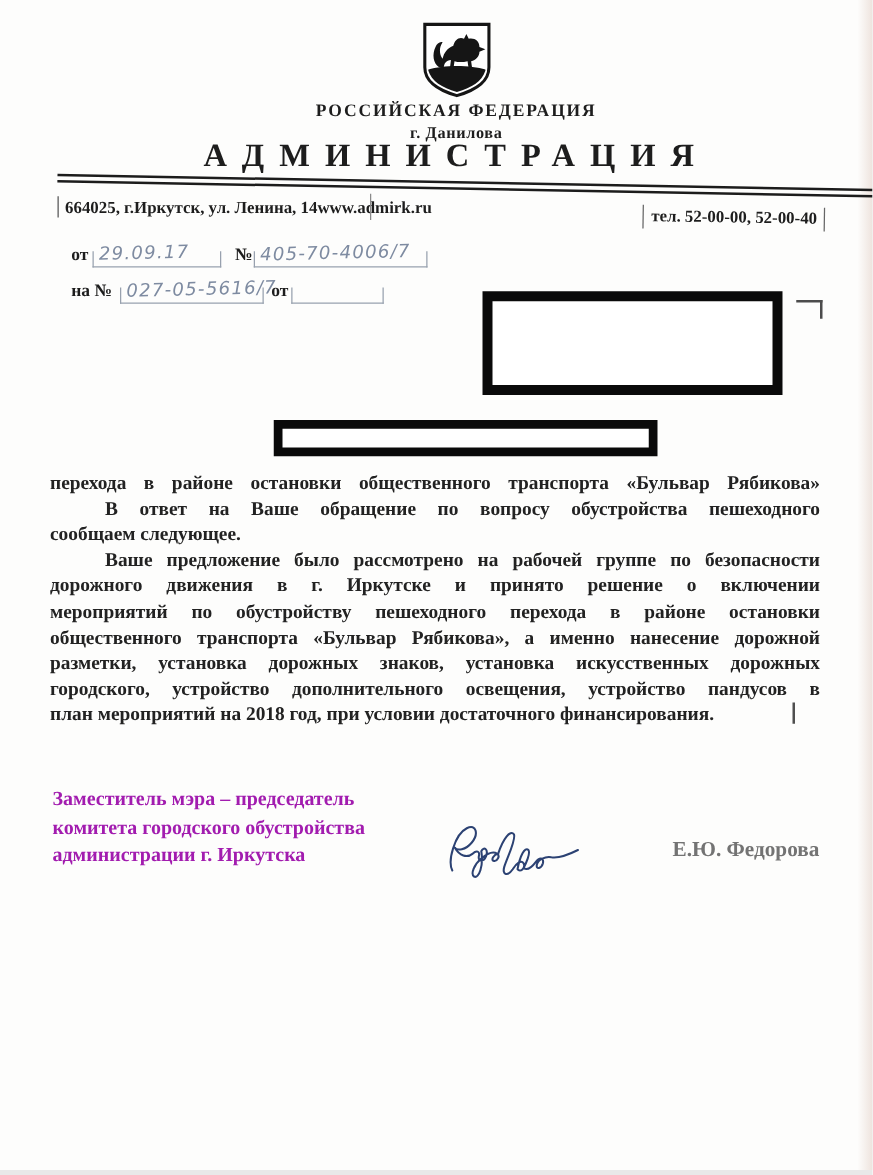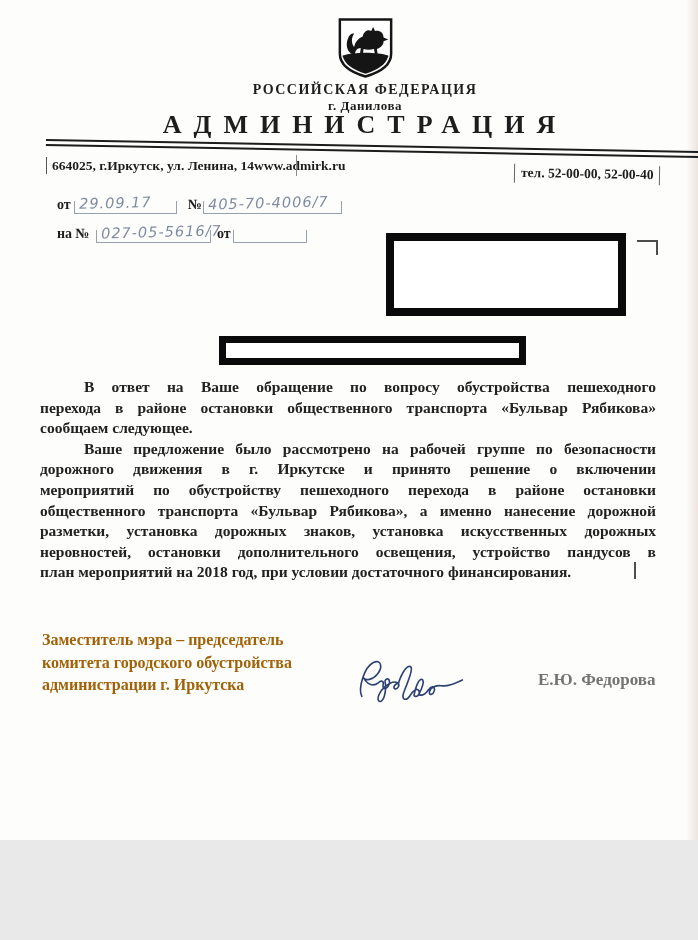--- a/index.html
+++ b/index.html
@@ -1,19 +1,19 @@
 <!DOCTYPE html>
 <html><head>
 <meta charset="utf-8">
 <title>Scanned letter</title>
 <style>
   html,body{margin:0;padding:0;background:#e9e9e9;}
   .page{
     position:relative;
-    width:698px;height:840px;
+    width:698px;height:936px;
     background:#fdfdfc;
     overflow:hidden;
     font-family:"Liberation Serif","DejaVu Serif",serif;
     color:#1d1d1d;
   }
   .edge-right{
     position:absolute;right:0;top:0;width:12px;height:100%;
     background:linear-gradient(to right,rgba(224,201,188,0),rgba(219,196,184,0.45));
     pointer-events:none;
   }
@@ -82,21 +82,21 @@
     position:absolute;left:40px;top:377px;width:616px;
     font-size:15.5px;font-weight:bold;line-height:20.6px;color:#222;
   }
   .jline{text-align:justify;text-align-last:justify;}
   .jline.last{text-align-last:left;}
   .jline.indent{text-indent:44px;}
   .cursor-mark{position:absolute;left:634px;top:562px;height:17px;border-left:2px solid #4f4f4f;}
   
   .sig-position{
     position:absolute;left:42px;top:629px;
-    font-size:16px;font-weight:bold;line-height:22.5px;color:#a16207;
+    font-size:16px;font-weight:bold;line-height:22.5px;color:#a21caf;
   }
   .autograph{position:absolute;left:352px;top:650px;width:126px;height:58px;}
   .sig-name{
     position:absolute;left:538px;top:670px;
     font-size:17px;font-weight:bold;color:#737373;
   }
   
   .executor{
     position:absolute;left:42px;top:891px;
     font-size:13.5px;font-weight:500;color:#2b2b2b;letter-spacing:0.4px;
@@ -149,31 +149,31 @@
   <span class="field" style="left:233px;top:222px;width:74px;">
     <span class="hand"></span>
   </span>
 
   <div class="redact box1"></div>
   <div class="corner-mark"></div>
   <div class="redact box2"></div>
 
   <div class="body-text">
     <div>
+      <div class="jline">перехода в районе остановки общественного транспорта «Бульвар Рябикова»</div>
       <div class="jline indent">В ответ на Ваше обращение по вопросу обустройства пешеходного</div>
-      <div class="jline">перехода в районе остановки общественного транспорта «Бульвар Рябикова»</div>
       <div class="jline last">сообщаем следующее.</div>
     </div>
     <div>
       <div class="jline indent">Ваше предложение было рассмотрено на рабочей группе по безопасности</div>
       <div class="jline">дорожного движения в г. Иркутске и принято решение о включении</div>
       <div class="jline">мероприятий по обустройству пешеходного перехода в районе остановки</div>
       <div class="jline">общественного транспорта «Бульвар Рябикова», а именно нанесение дорожной</div>
       <div class="jline">разметки, установка дорожных знаков, установка искусственных дорожных</div>
-      <div class="jline">неровностей, остановки дополнительного освещения, устройство пандусов в</div>
+      <div class="jline">городского, устройство дополнительного освещения, устройство пандусов в</div>
       <div class="jline last">план мероприятий на 2018 год, при условии достаточного финансирования.</div>
     </div>
   </div>
   <div class="cursor-mark"></div>
 
   <div class="sig-position">
     <div>Заместитель мэра – председатель</div>
     <div>комитета городского обустройства</div>
     <div>администрации г. Иркутска</div>
   </div>

